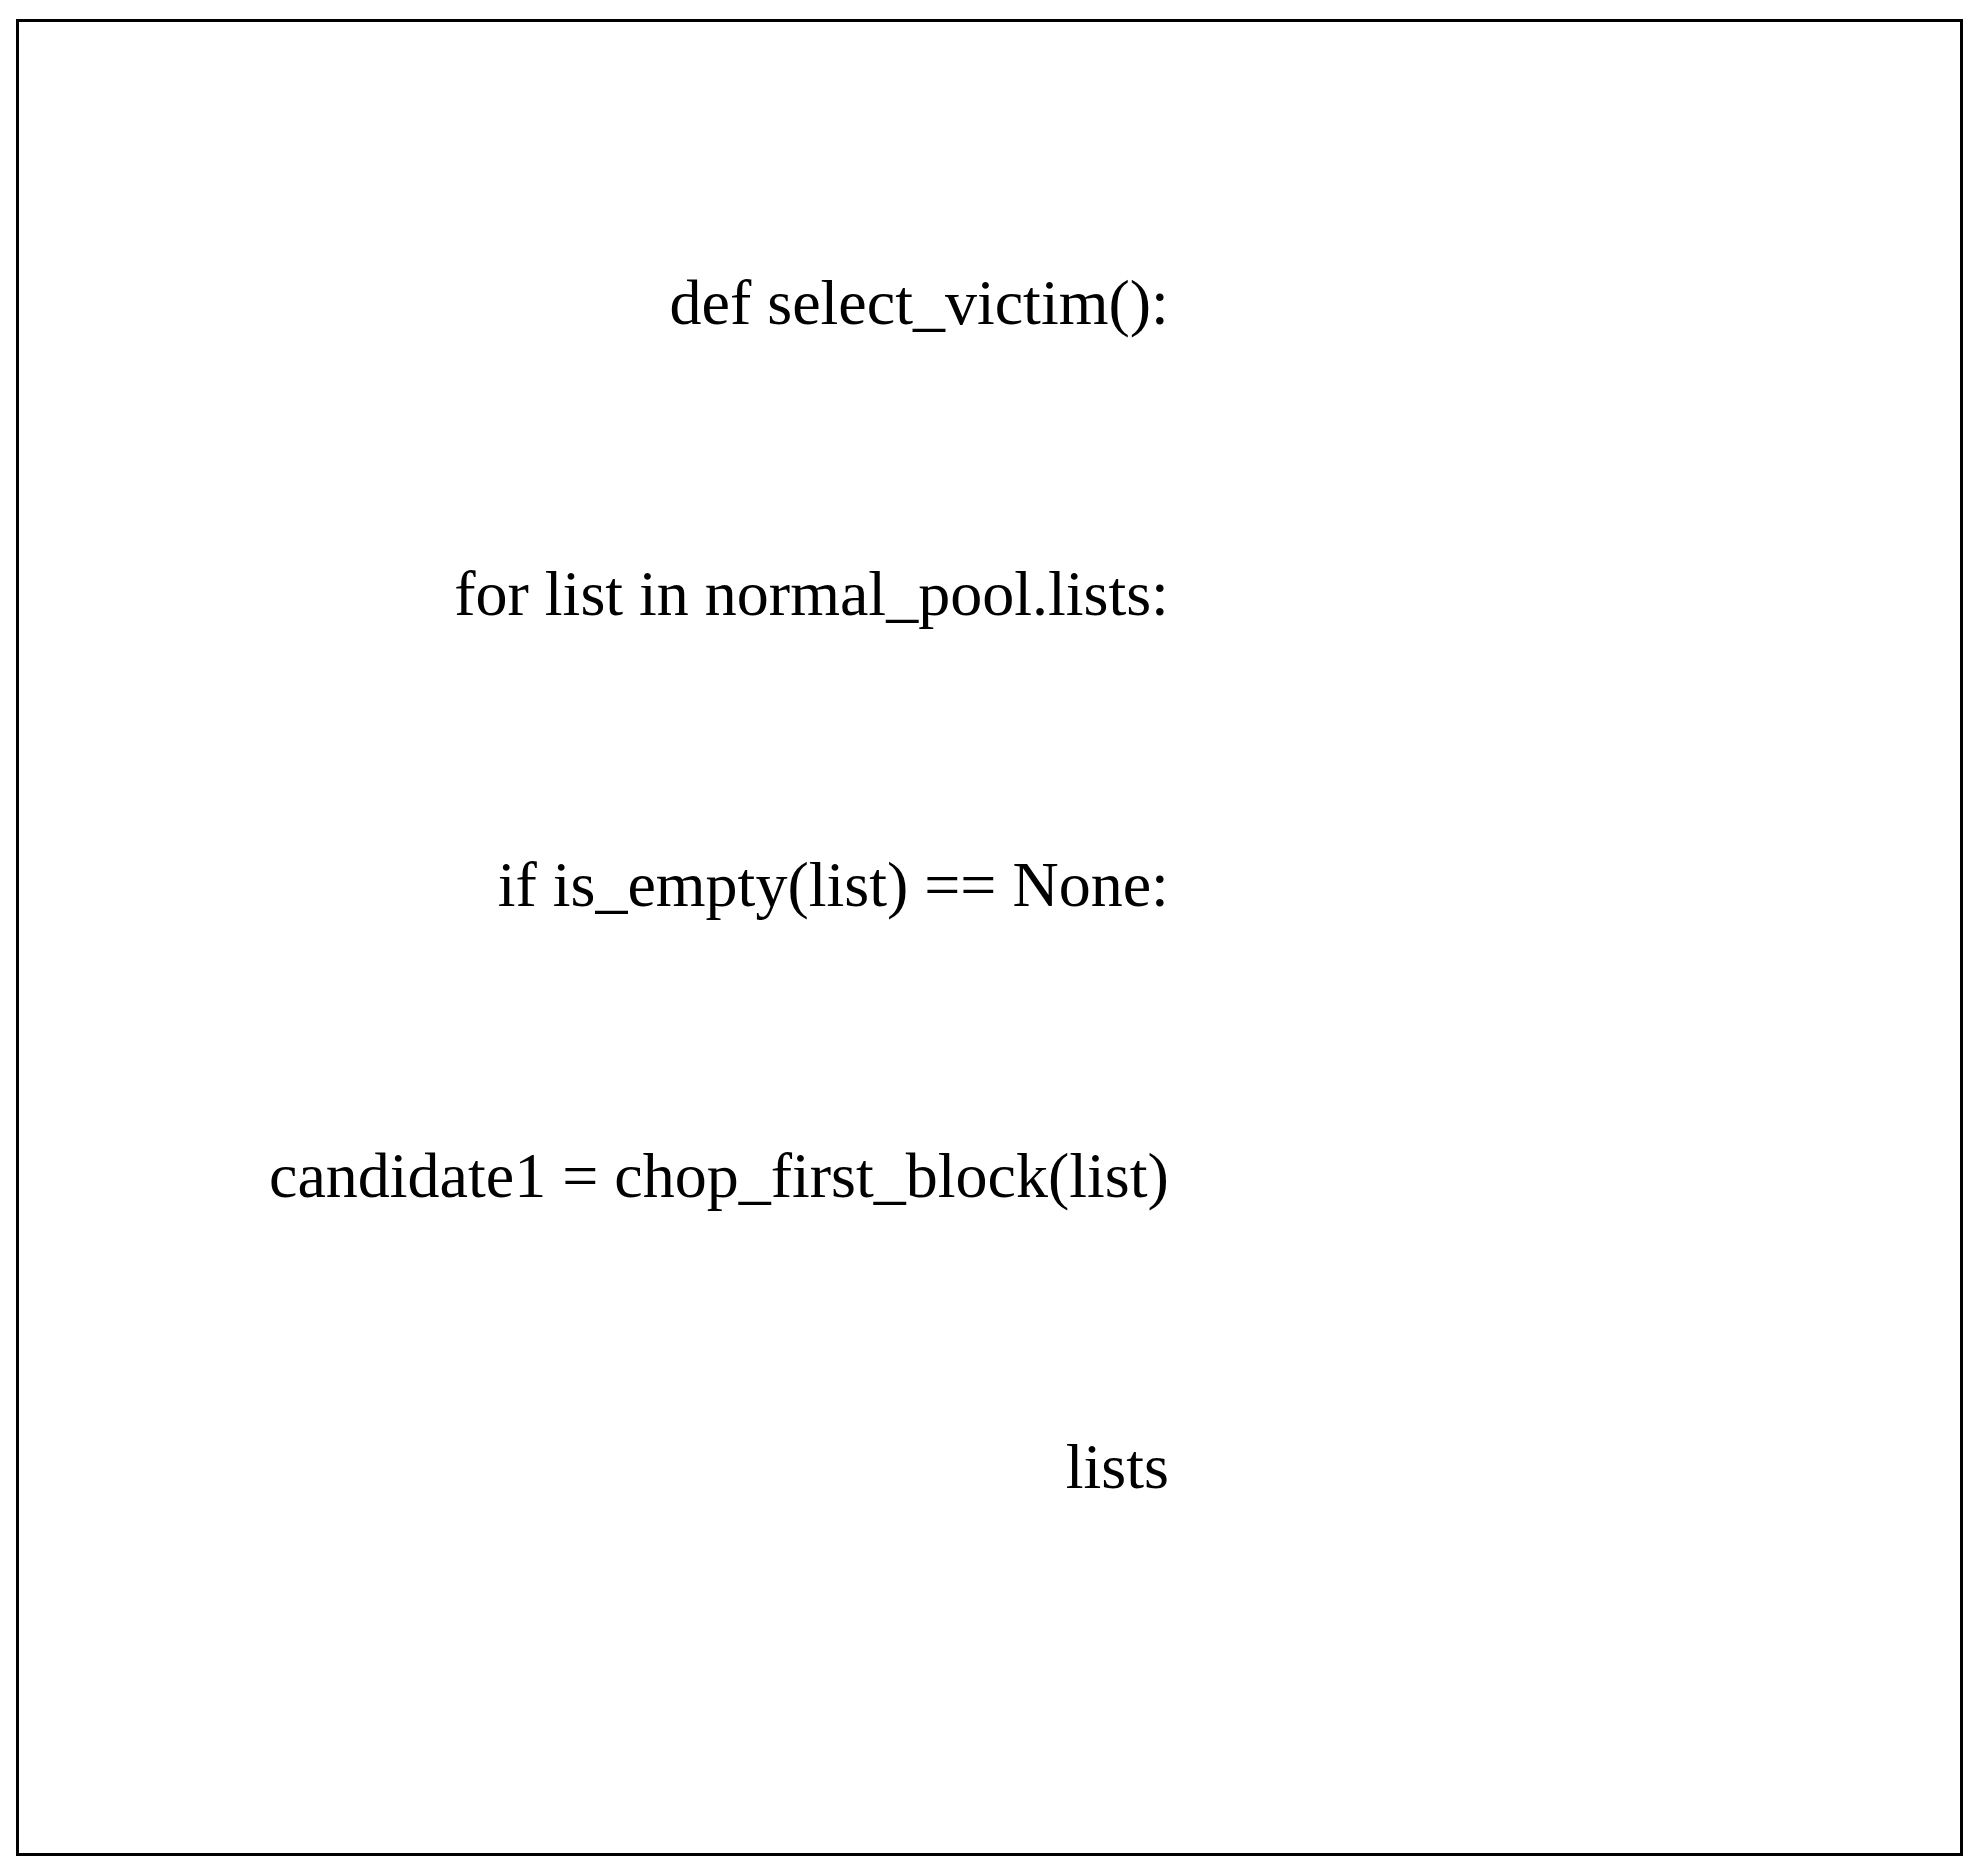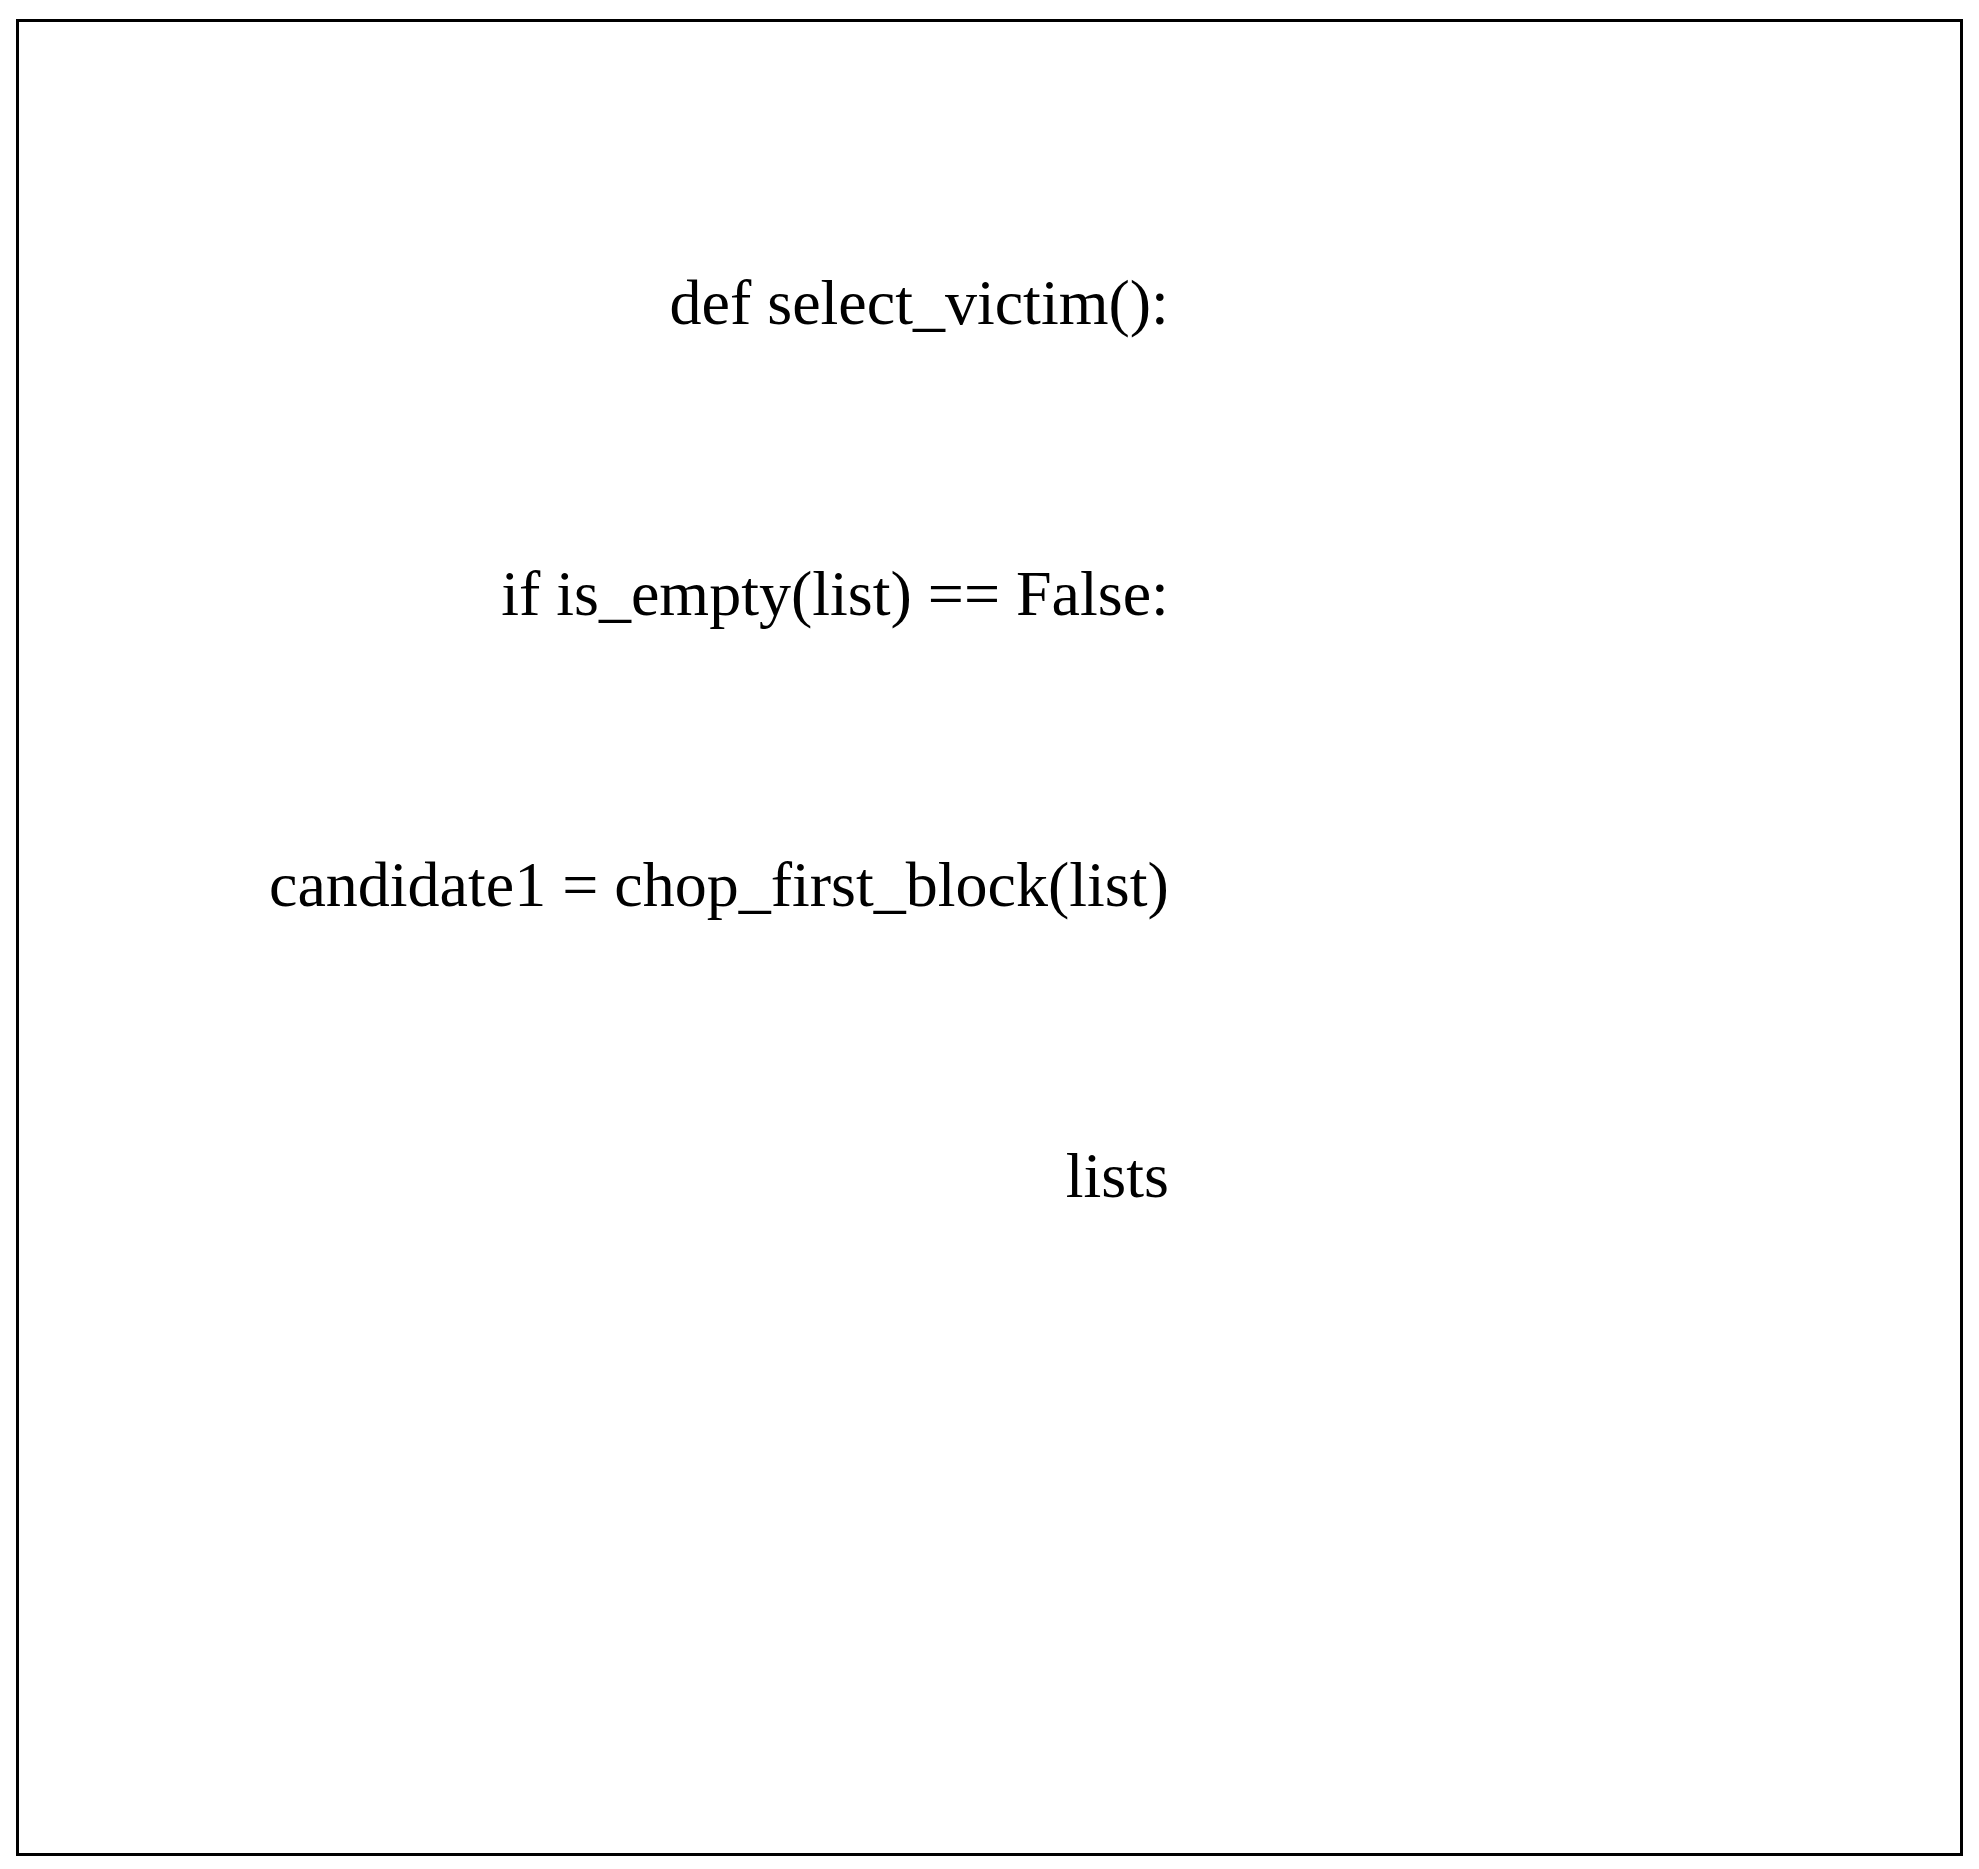--- a/index.html
+++ b/index.html
@@ -45,21 +45,22 @@
     .indent-2 { padding-left: 128px; }
     .indent-3 { padding-left: 192px; }
   </style>
 </head>
 <body>
 
 <div class="frame"></div>
 
 <div class="code">
   <span class="line indent-0">def select_victim():</span>
-  <span class="line indent-2">if is_empty(list) == False:</span>
+  <span class="line indent-1">for list in normal_pool.lists:</span>
+  <span class="line indent-2">if is_empty(list) == None:</span>
   <span class="line indent-3">candidate1 = chop_first_block(list)</span>
   <span class="line indent-3">lists</span>
   
   
   
   
   
   
   
   

